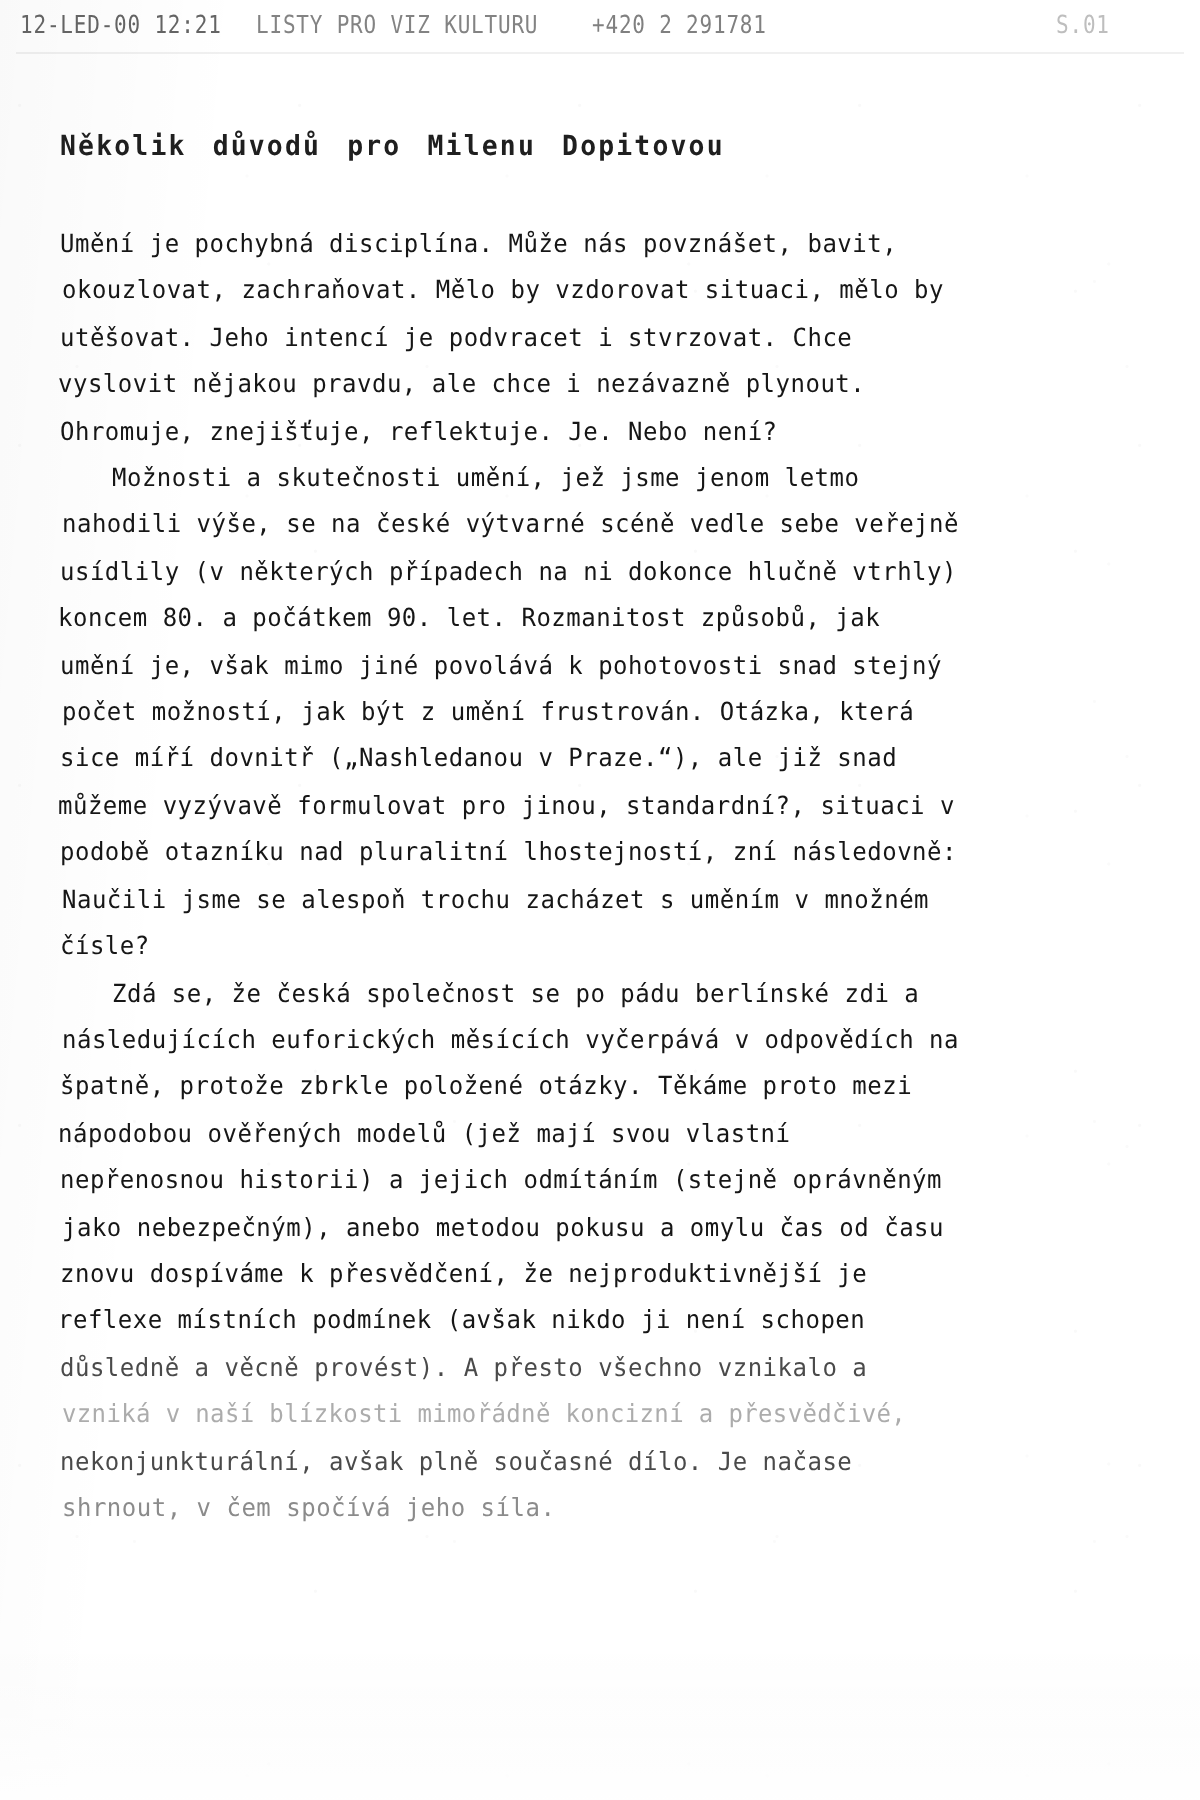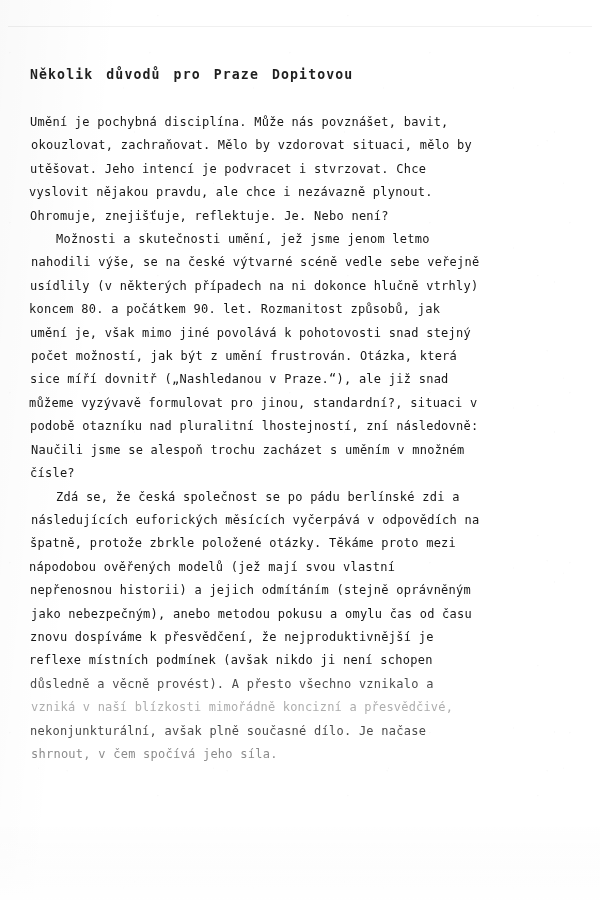--- a/index.html
+++ b/index.html
@@ -130,25 +130,31 @@
     pointer-events: none;
   }
 </style>
 </head>
 <body>
 
 <div class="page">
 
   <div class="speckle"></div>
 
+  <div class="fax-header">
+    <span class="fh fh-date">12-LED-00 12:21</span>
+    <span class="fh fh-sender">LISTY PRO VIZ KULTURU</span>
+    <span class="fh fh-phone">+420 2 291781</span>
+    <span class="fh fh-page">S.01</span>
+  </div>
   <div class="header-rule"></div>
 
   <div class="doc-body">
 
-    <h1 class="doc-title">Několik důvodů pro Praze Dopitovou</h1>
+    <h1 class="doc-title">Několik důvodů pro Milenu Dopitovou</h1>
 
     <div class="para">
       <span class="line j1">Umění je pochybná disciplína. Může nás povznášet, bavit,</span>
       <span class="line j2">okouzlovat, zachraňovat. Mělo by vzdorovat situaci, mělo by</span>
       <span class="line j1">utěšovat. Jeho intencí je podvracet i stvrzovat. Chce</span>
       <span class="line j3">vyslovit nějakou pravdu, ale chce i nezávazně plynout.</span>
       <span class="line j1">Ohromuje, znejišťuje, reflektuje. Je. Nebo není?</span>
     </div>
 
     <div class="para">

